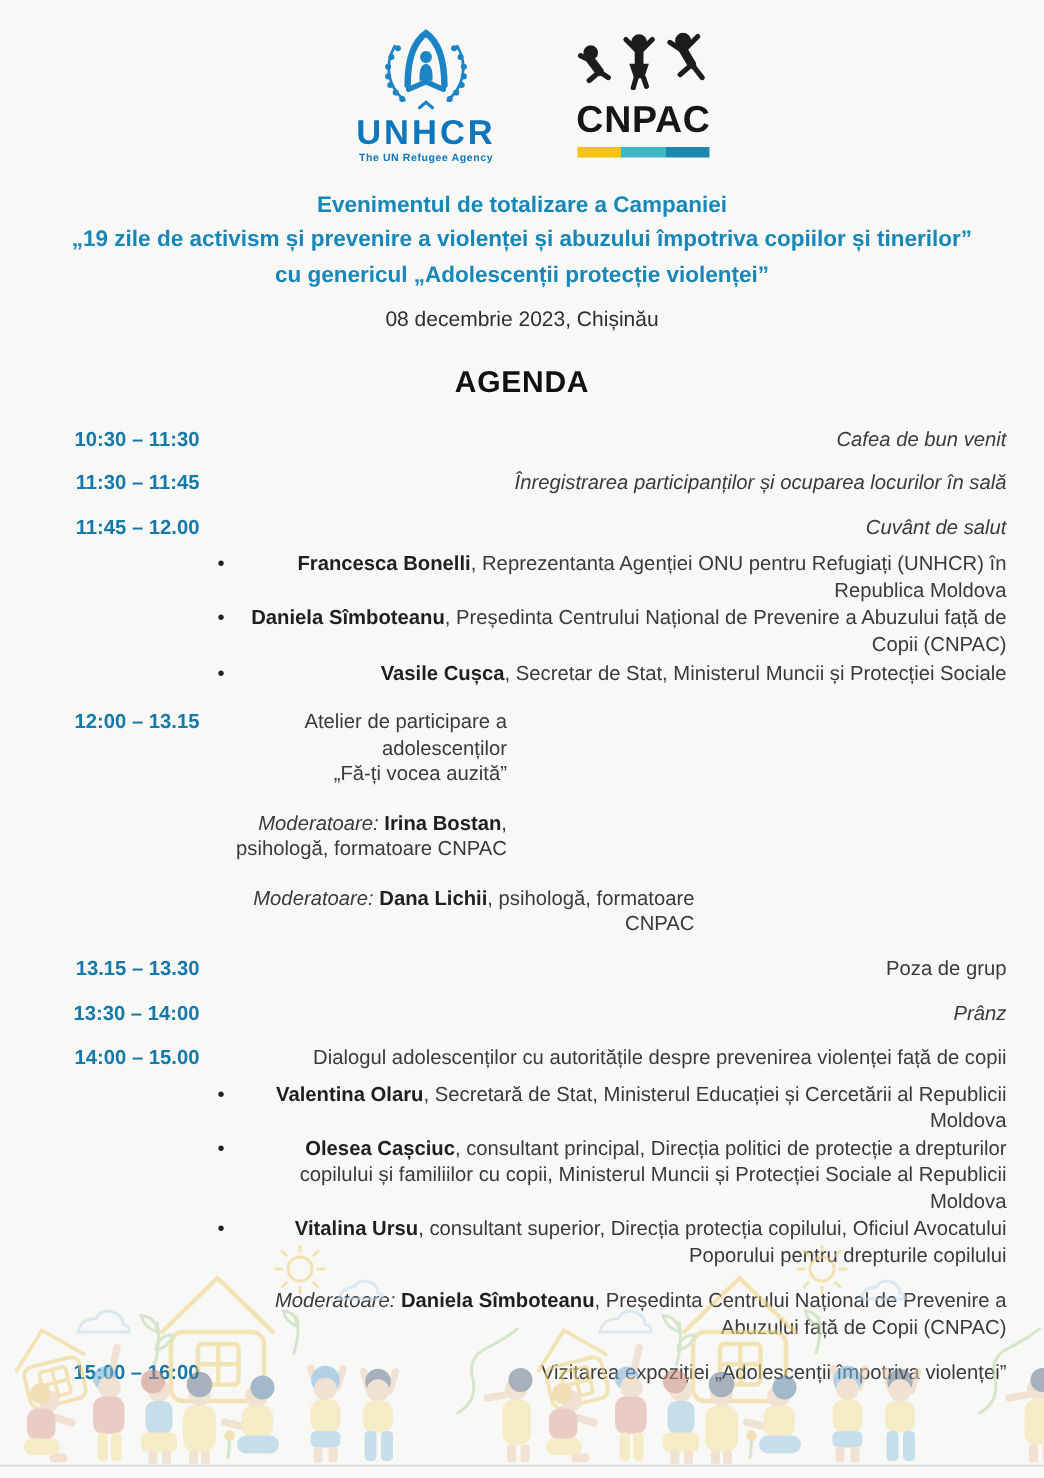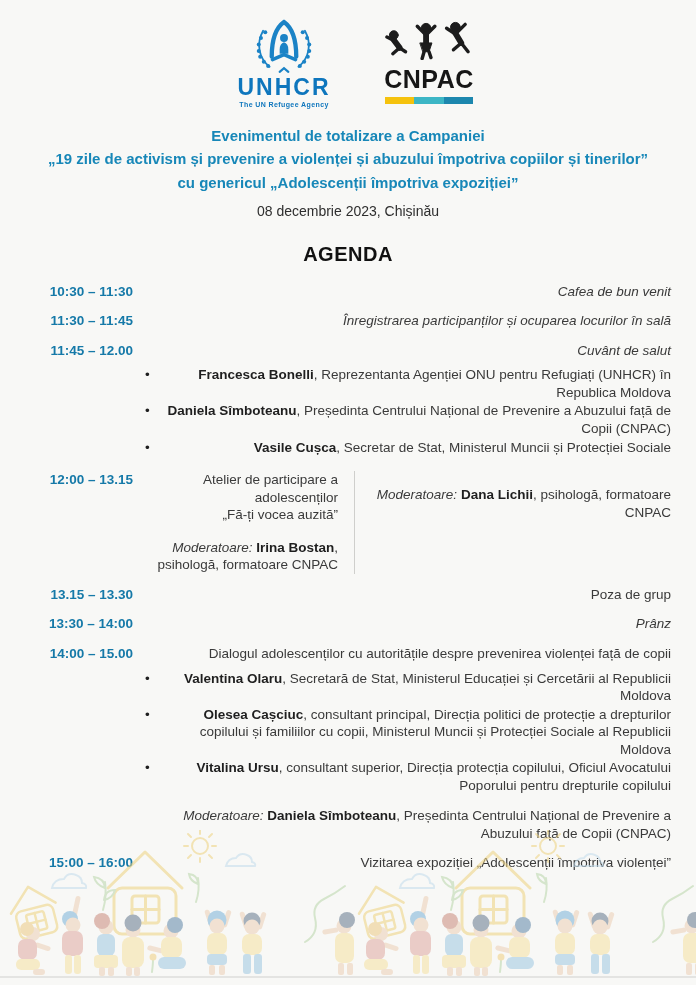--- a/index.html
+++ b/index.html
@@ -27,21 +27,21 @@
   .row{display:flex;margin-bottom:12px;}
   .time{flex:none;width:108px;color:#1579a8;font-weight:800;font-size:13.5px;line-height:1.3;}
   .content{flex:1;font-size:13.5px;line-height:1.3;color:#3a3a3a;}
   .it{font-style:italic;}
   .bold{font-weight:700;color:#1f1f1f;}
   ul.bullets{margin:7px 0 3px 0;padding-left:24px;list-style:none;}
   ul.bullets li{position:relative;margin-bottom:1px;}
   ul.bullets li::before{content:"•";position:absolute;left:-12px;color:#1f1f1f;}
   .mod{margin-top:15px;}
   .modp{margin-top:13px;}
-  .cols{display:flex;}
+  .cols{display:flex;flex-direction:column;}
   .colL{width:205px;flex:none;}
   .vdiv{flex:none;width:1px;background:#cfcfcc;margin:0 16px;}
   .colR{flex:1;max-width:330px;}
   
   .footer{position:absolute;left:0;bottom:0;width:696px;height:155px;opacity:.55;}
 </style>
 </head>
 <body>
 
 <div class="page">
@@ -106,21 +106,21 @@
         <span style="background:#f5c20d"></span>
         <span style="background:#3db6c5"></span>
         <span style="background:#1d87ae"></span>
       </div>
     </div>
   </div>
 
   <div class="titleblock">
     <div class="t-line">Evenimentul de totalizare a Campaniei</div>
     <div class="t-line">„19 zile de activism și prevenire a violenței și abuzului împotriva copiilor și tinerilor”</div>
-    <div class="t-line">cu genericul „Adolescenții împotriva expoziției”</div>
+    <div class="t-line">cu genericul „Adolescenții protecție violenței”</div>
     <div class="t-date">08 decembrie 2023, Chișinău</div>
   </div>
 
   <div class="agenda-head">AGENDA</div>
 
   <div class="rows">
 
     <div class="row">
       <div class="time">10:30 – 11:30</div>
       <div class="content it">Cafea de bun venit</div>

